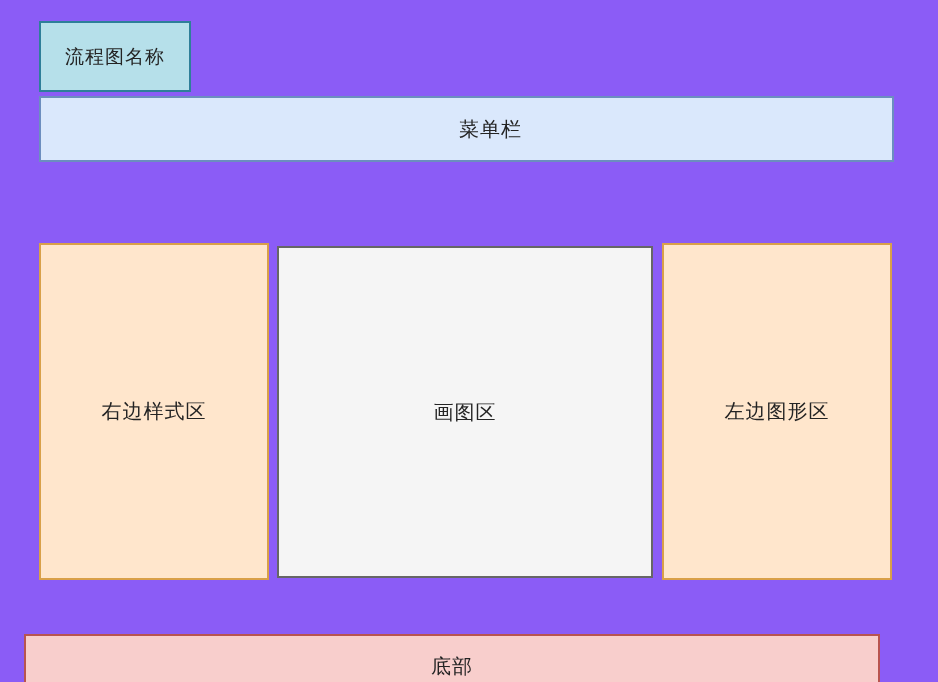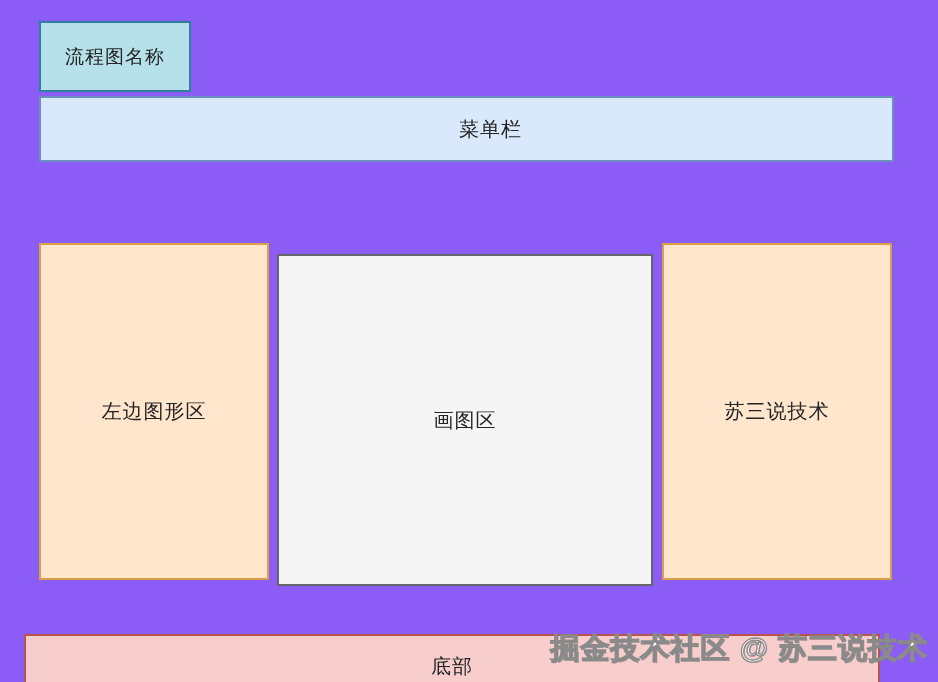--- a/index.html
+++ b/index.html
@@ -56,21 +56,20 @@
   .left-panel {
     left: 39px; top: 243px; width: 230px; height: 337px;
     background: var(--panel-fill, #ffe6cc);
     border-color: var(--panel-stroke, #d9a049);
   }
 
   .canvas-box {
     left: 277px; top: 246px; width: 376px; height: 332px;
     background: var(--canvas-fill, #f5f5f5);
     border-color: var(--canvas-stroke, #666666);
-    margin-top: 8px;
   }
 
   .right-panel {
     left: 662px; top: 243px; width: 230px; height: 337px;
     background: var(--panel-fill, #ffe6cc);
     border-color: var(--panel-stroke, #d9a049);
   }
 
   .bottom-bar {
     left: 24px; top: 589px; width: 856px; height: 64px;
@@ -102,30 +101,29 @@
   <div class="box title-box">
     <span class="label">流程图名称</span>
   </div>
 
   <div class="box menu-bar">
     <span class="label">菜单栏</span>
   </div>
 
 
   <div class="box left-panel">
-    <span class="label">左边图形区</span>
+    <span class="label">右边样式区</span>
   </div>
 
   <div class="box canvas-box">
     <span class="label">画图区</span>
   </div>
 
   <div class="box right-panel">
-    <span class="label">苏三说技术</span>
+    <span class="label">左边图形区</span>
   </div>
 
   <div class="box bottom-bar">
     <span class="label">底部</span>
   </div>
 
-  <div class="watermark">掘金技术社区 @ 苏三说技术</div>
 
 </div>
 
 </body></html>

